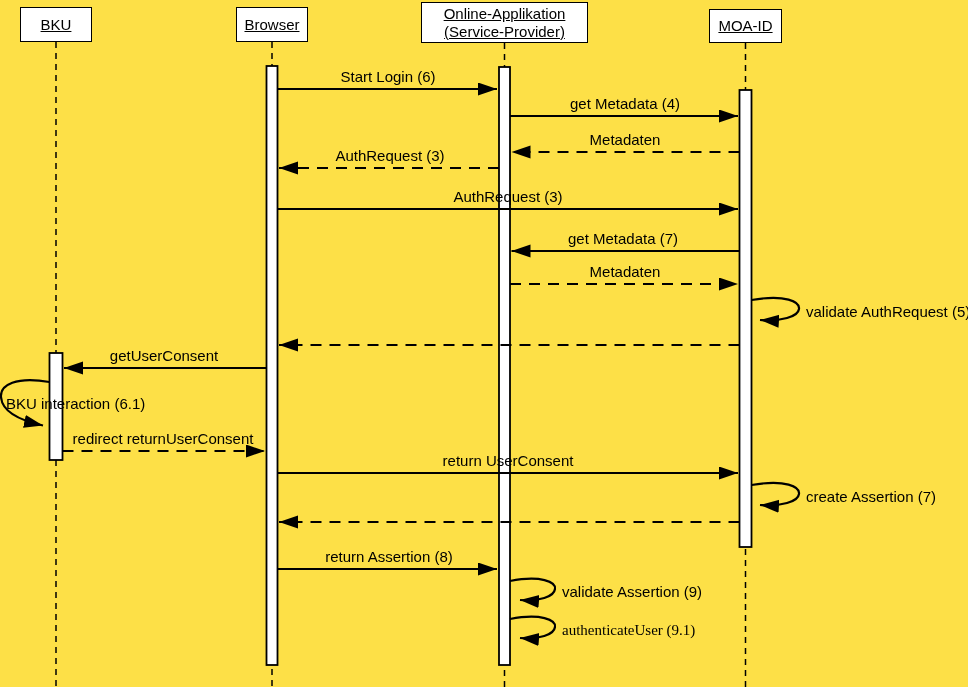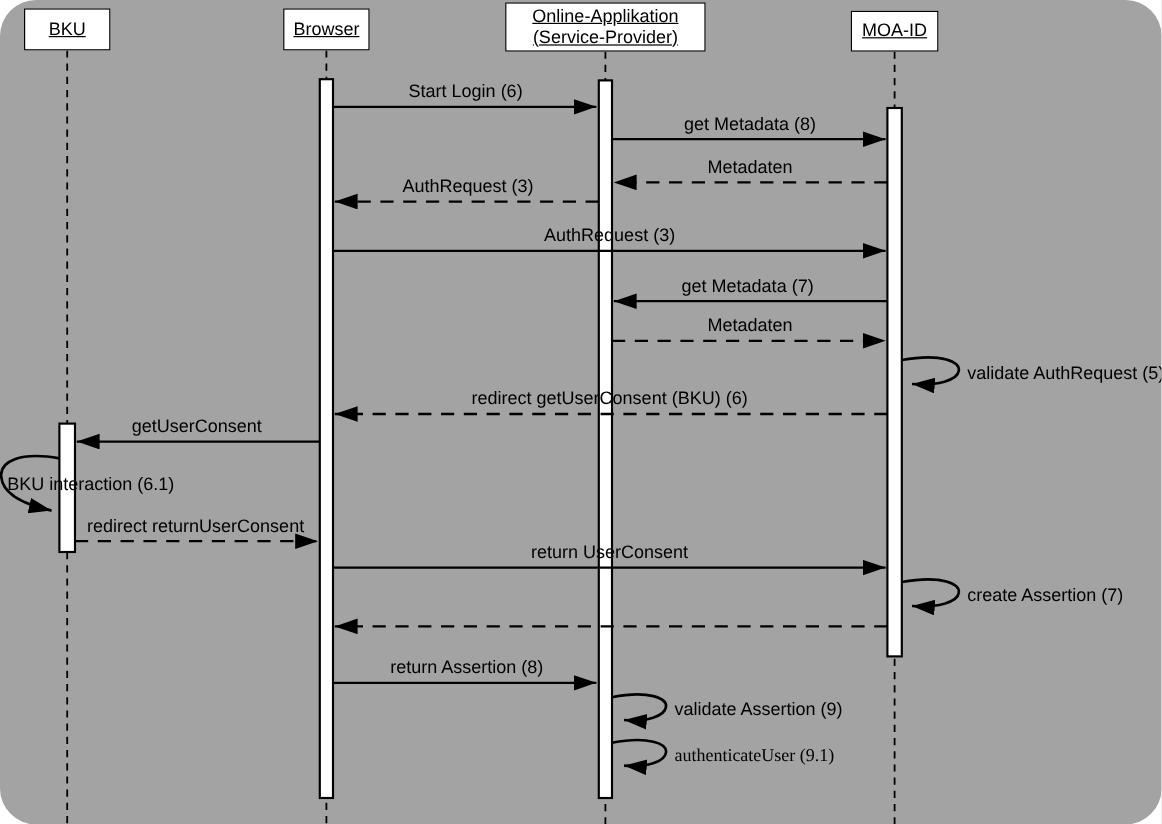--- a/index.html
+++ b/index.html
@@ -1,23 +1,22 @@
 <!DOCTYPE html>
 <html><head>
 <meta charset="utf-8">
 <style>
   html,body{margin:0;padding:0;background:#ffffff;}
   .stage{
     position:relative;
     width:968px;height:687px;
-    background:#a3a3a3;
+    background:#fde047;
     font-family:"Liberation Sans", sans-serif;
     color:#000;
     overflow:hidden;
-    border-radius:30px;
   }
   .stage svg{position:absolute;left:0;top:0;}
   .actor{
     position:absolute;
     border:1.7px solid #000;
     background:#fff;
     display:flex;align-items:center;justify-content:center;
     text-align:center;
     font-size:15px;line-height:18px;
     text-decoration:underline;
@@ -94,28 +93,27 @@
     <span>Browser</span>
   </div>
   <div class="actor" style="left:421px;top:2px;width:167px;height:41px;justify-content:center;">
     <span>Online-Applikation (Service-Provider)</span>
   </div>
   <div class="actor" style="left:709px;top:9px;width:73px;height:34px;text-align:right;">
     <span>MOA-ID</span>
   </div>
 
   <div class="lbl" style="left:388px;top:68px;">Start Login (6)</div>
-  <div class="lbl" style="left:625px;top:95px;">get Metadata (8)</div>
+  <div class="lbl" style="left:625px;top:95px;">get Metadata (4)</div>
   <div class="lbl" style="left:625px;top:131px;">Metadaten</div>
   <div class="lbl" style="left:390px;top:147px;">AuthRequest (3)</div>
   <div class="lbl" style="left:508px;top:188px;">AuthRequest (3)</div>
   <div class="lbl" style="left:623px;top:230px;">get Metadata (7)</div>
   <div class="lbl" style="left:625px;top:263px;">Metadaten</div>
   <div class="lbl-left" style="left:806px;top:303px;">validate AuthRequest (5)</div>
-  <div class="lbl" style="left:508px;top:324px;">redirect getUserConsent (BKU) (6)</div>
   <div class="lbl" style="left:164px;top:347px;">getUserConsent</div>
   <div class="lbl-left" style="left:6px;top:395px;">BKU interaction (6.1)</div>
   <div class="lbl" style="left:163px;top:430px;">redirect returnUserConsent</div>
   <div class="lbl" style="left:508px;top:452px;">return UserConsent</div>
   <div class="lbl-left" style="left:806px;top:488px;">create Assertion (7)</div>
   <div class="lbl" style="left:389px;top:548px;">return Assertion (8)</div>
   <div class="lbl-left" style="left:562px;top:583px;">validate Assertion (9)</div>
   <div class="lbl-left" style="left:562px;top:621px;font-family:Liberation Serif, serif;">authenticateUser (9.1)</div>
 
 </div>

